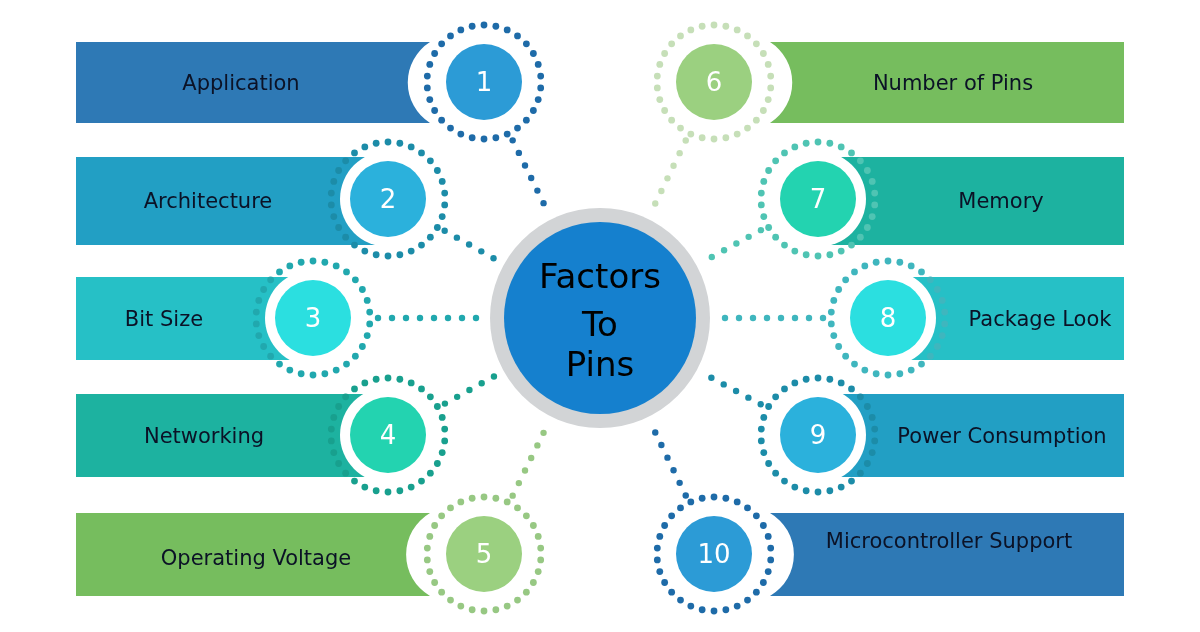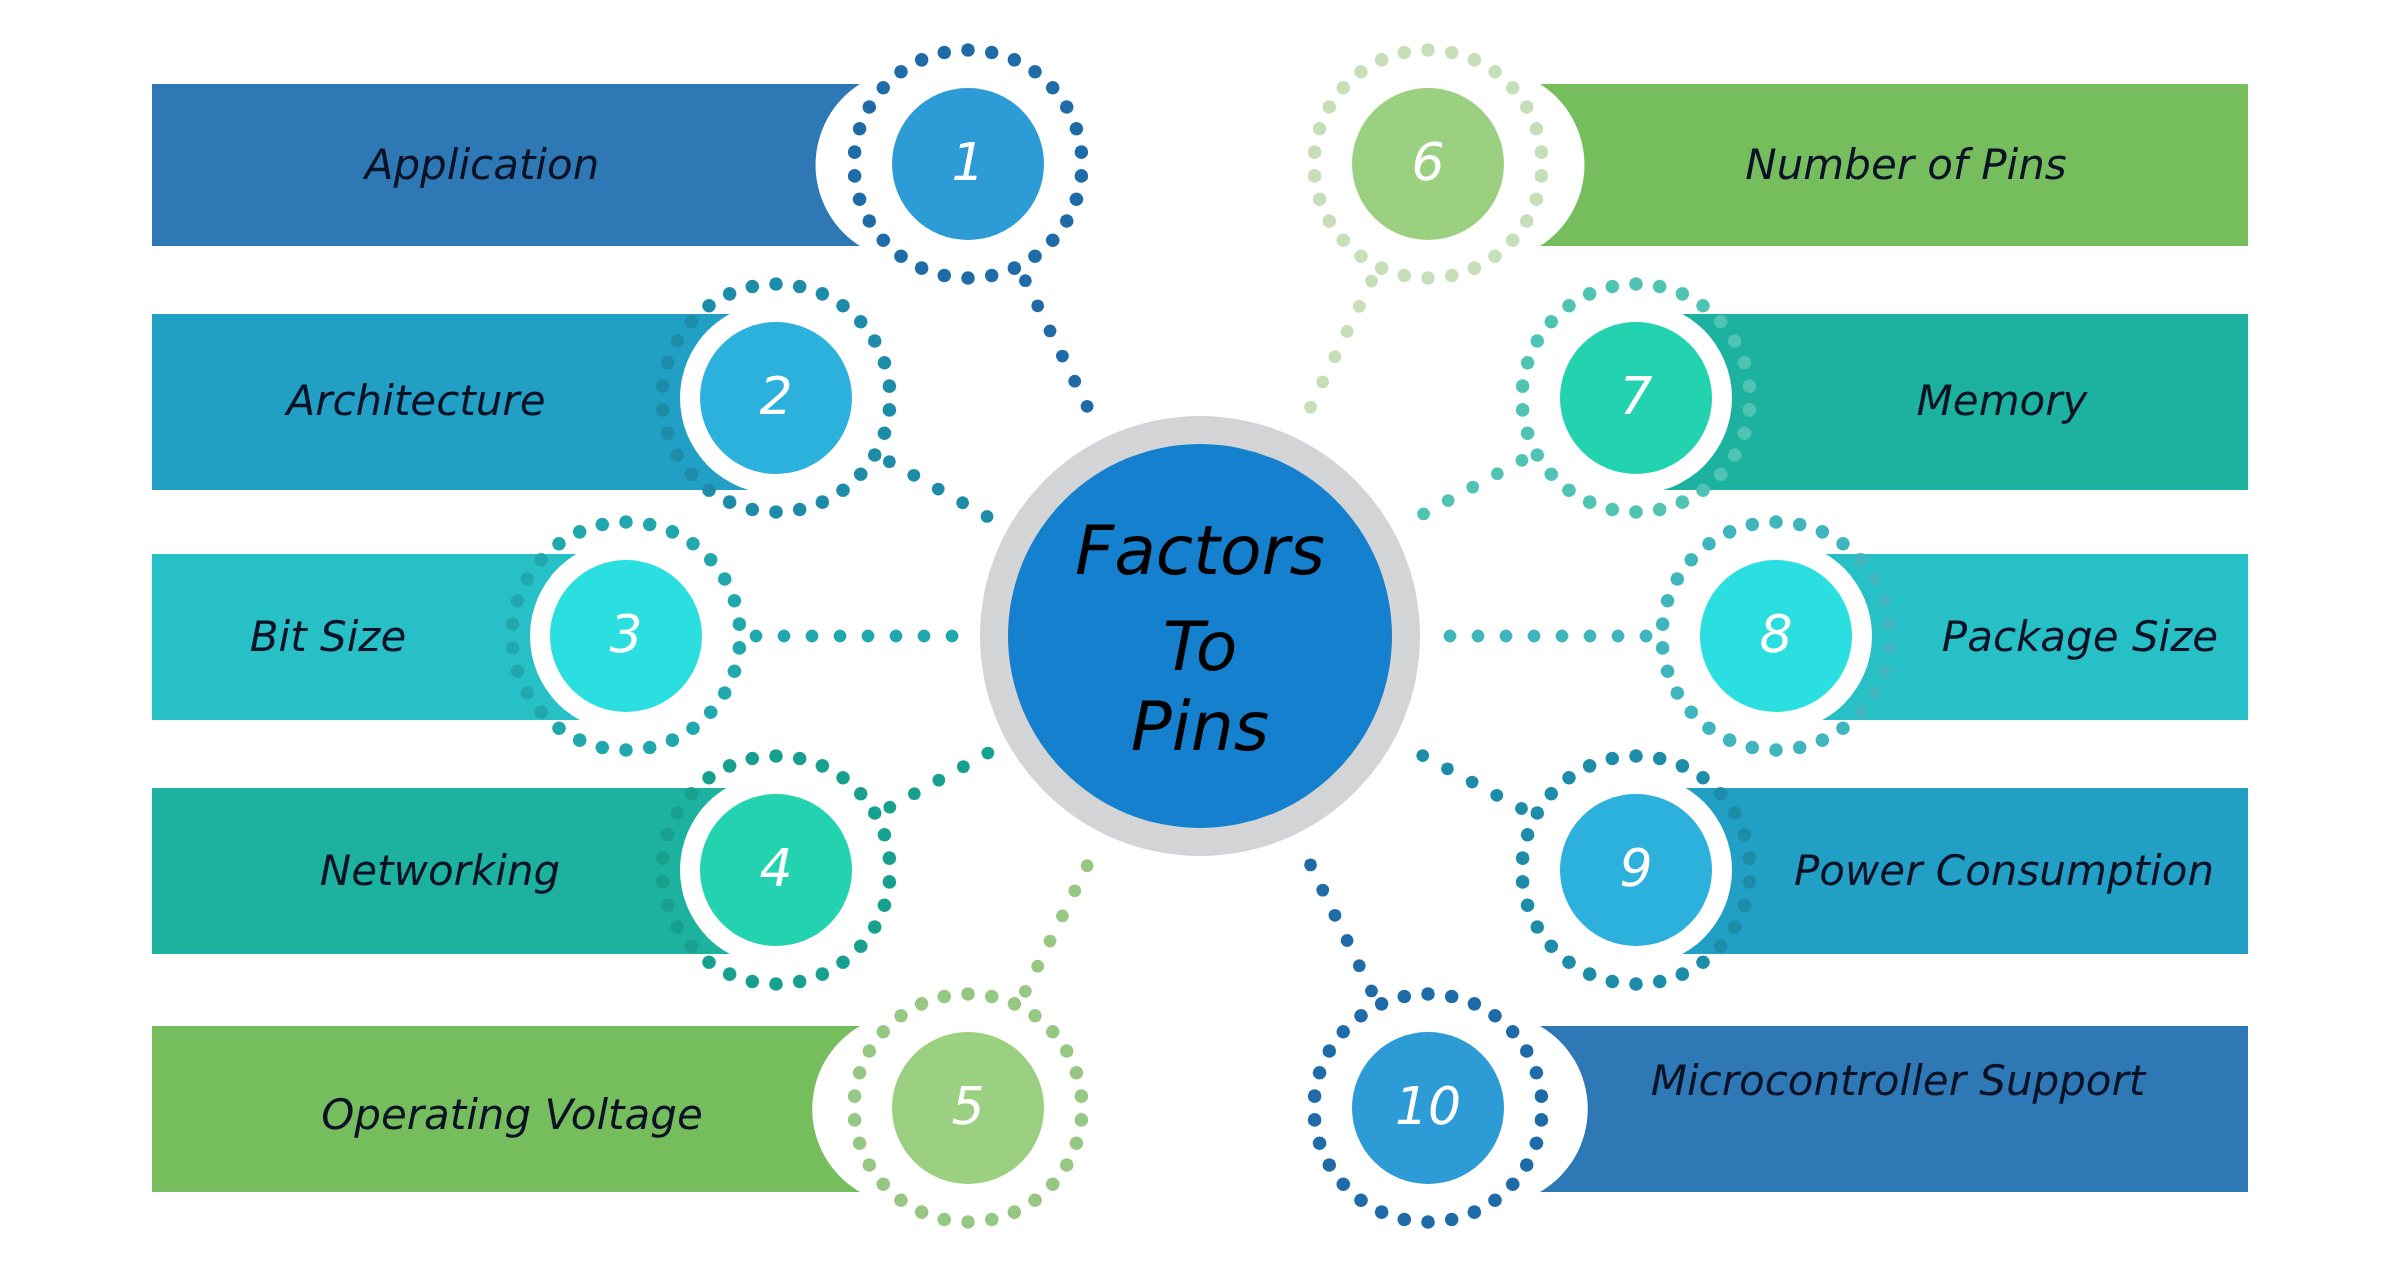--- a/index.html
+++ b/index.html
@@ -2,21 +2,21 @@
 <html><head>
 <meta charset="utf-8">
 <style>
   html,body{margin:0;padding:0;}
   body{
     width:1200px;height:632px;
     background:#ffffff;
     font-family:"DejaVu Sans", sans-serif;
     overflow:hidden;
   }
-  #stage{position:relative;width:1200px;height:508px;font-style:italic;}
+  #stage{position:relative;width:1200px;height:508px;}
   #stage svg{position:absolute;top:0;left:0;}
   .bar-label{
     position:absolute;
     font-size:21px;
     color:#0b1226;
     white-space:nowrap;
     line-height:1;
   }
   .circle-num{
     position:absolute;
@@ -472,25 +472,25 @@
         <circle cx="690.82" cy="501.93" r="3.4" fill="#1E6BA8"></circle>
         <circle cx="702.15" cy="498.25" r="3.4" fill="#1E6BA8"></circle>
       </g>
       <circle cx="714" cy="554" r="48" fill="#ffffff"></circle>
       <circle cx="714" cy="554" r="38" fill="#2C9BD6"></circle>
     </svg>
   <div id="overlay">
       <div class="bar-label" style="left: 241px; top: 82.5px; transform: translate(-50%, -50%);">Application</div>
       <div class="bar-label" style="left: 208px; top: 201px; transform: translate(-50%, -50%);">Architecture</div>
       <div class="bar-label" style="left: 164px; top: 318.5px; transform: translate(-50%, -50%);">Bit Size</div>
-      <div class="bar-label" style="left: 204px; top: 435.5px; transform: translate(-50%, -50%); margin-left: 16px;">Networking</div>
+      <div class="bar-label" style="left: 204px; top: 435.5px; transform: translate(-50%, -50%);">Networking</div>
       <div class="bar-label" style="left: 256px; top: 558px; transform: translate(-50%, -50%);">Operating Voltage</div>
       <div class="bar-label" style="left: 953px; top: 82.5px; transform: translate(-50%, -50%);">Number of Pins</div>
       <div class="bar-label" style="left: 1001px; top: 201px; transform: translate(-50%, -50%);">Memory</div>
-      <div class="bar-label" style="left: 1040px; top: 318.5px; transform: translate(-50%, -50%);">Package Size</div>
+      <div class="bar-label" style="left: 1040px; top: 318.5px; transform: translate(-50%, -50%);">Package Look</div>
       <div class="bar-label" style="left: 1002px; top: 435.5px; transform: translate(-50%, -50%);">Power Consumption</div>
       <div class="bar-label" style="left: 937px; top: 541px; transform: translate(-50%, -50%); margin-left: 12px;">Microcontroller Support</div>
       <div class="circle-num" style="left: 484px; top: 82px;">1</div>
       <div class="circle-num" style="left: 388px; top: 199px;">2</div>
       <div class="circle-num" style="left: 313px; top: 318px;">3</div>
       <div class="circle-num" style="left: 388px; top: 435px;">4</div>
       <div class="circle-num" style="left: 484px; top: 554px;">5</div>
       <div class="circle-num" style="left: 714px; top: 82px;">6</div>
       <div class="circle-num" style="left: 818px; top: 199px;">7</div>
       <div class="circle-num" style="left: 888px; top: 318px;">8</div>

